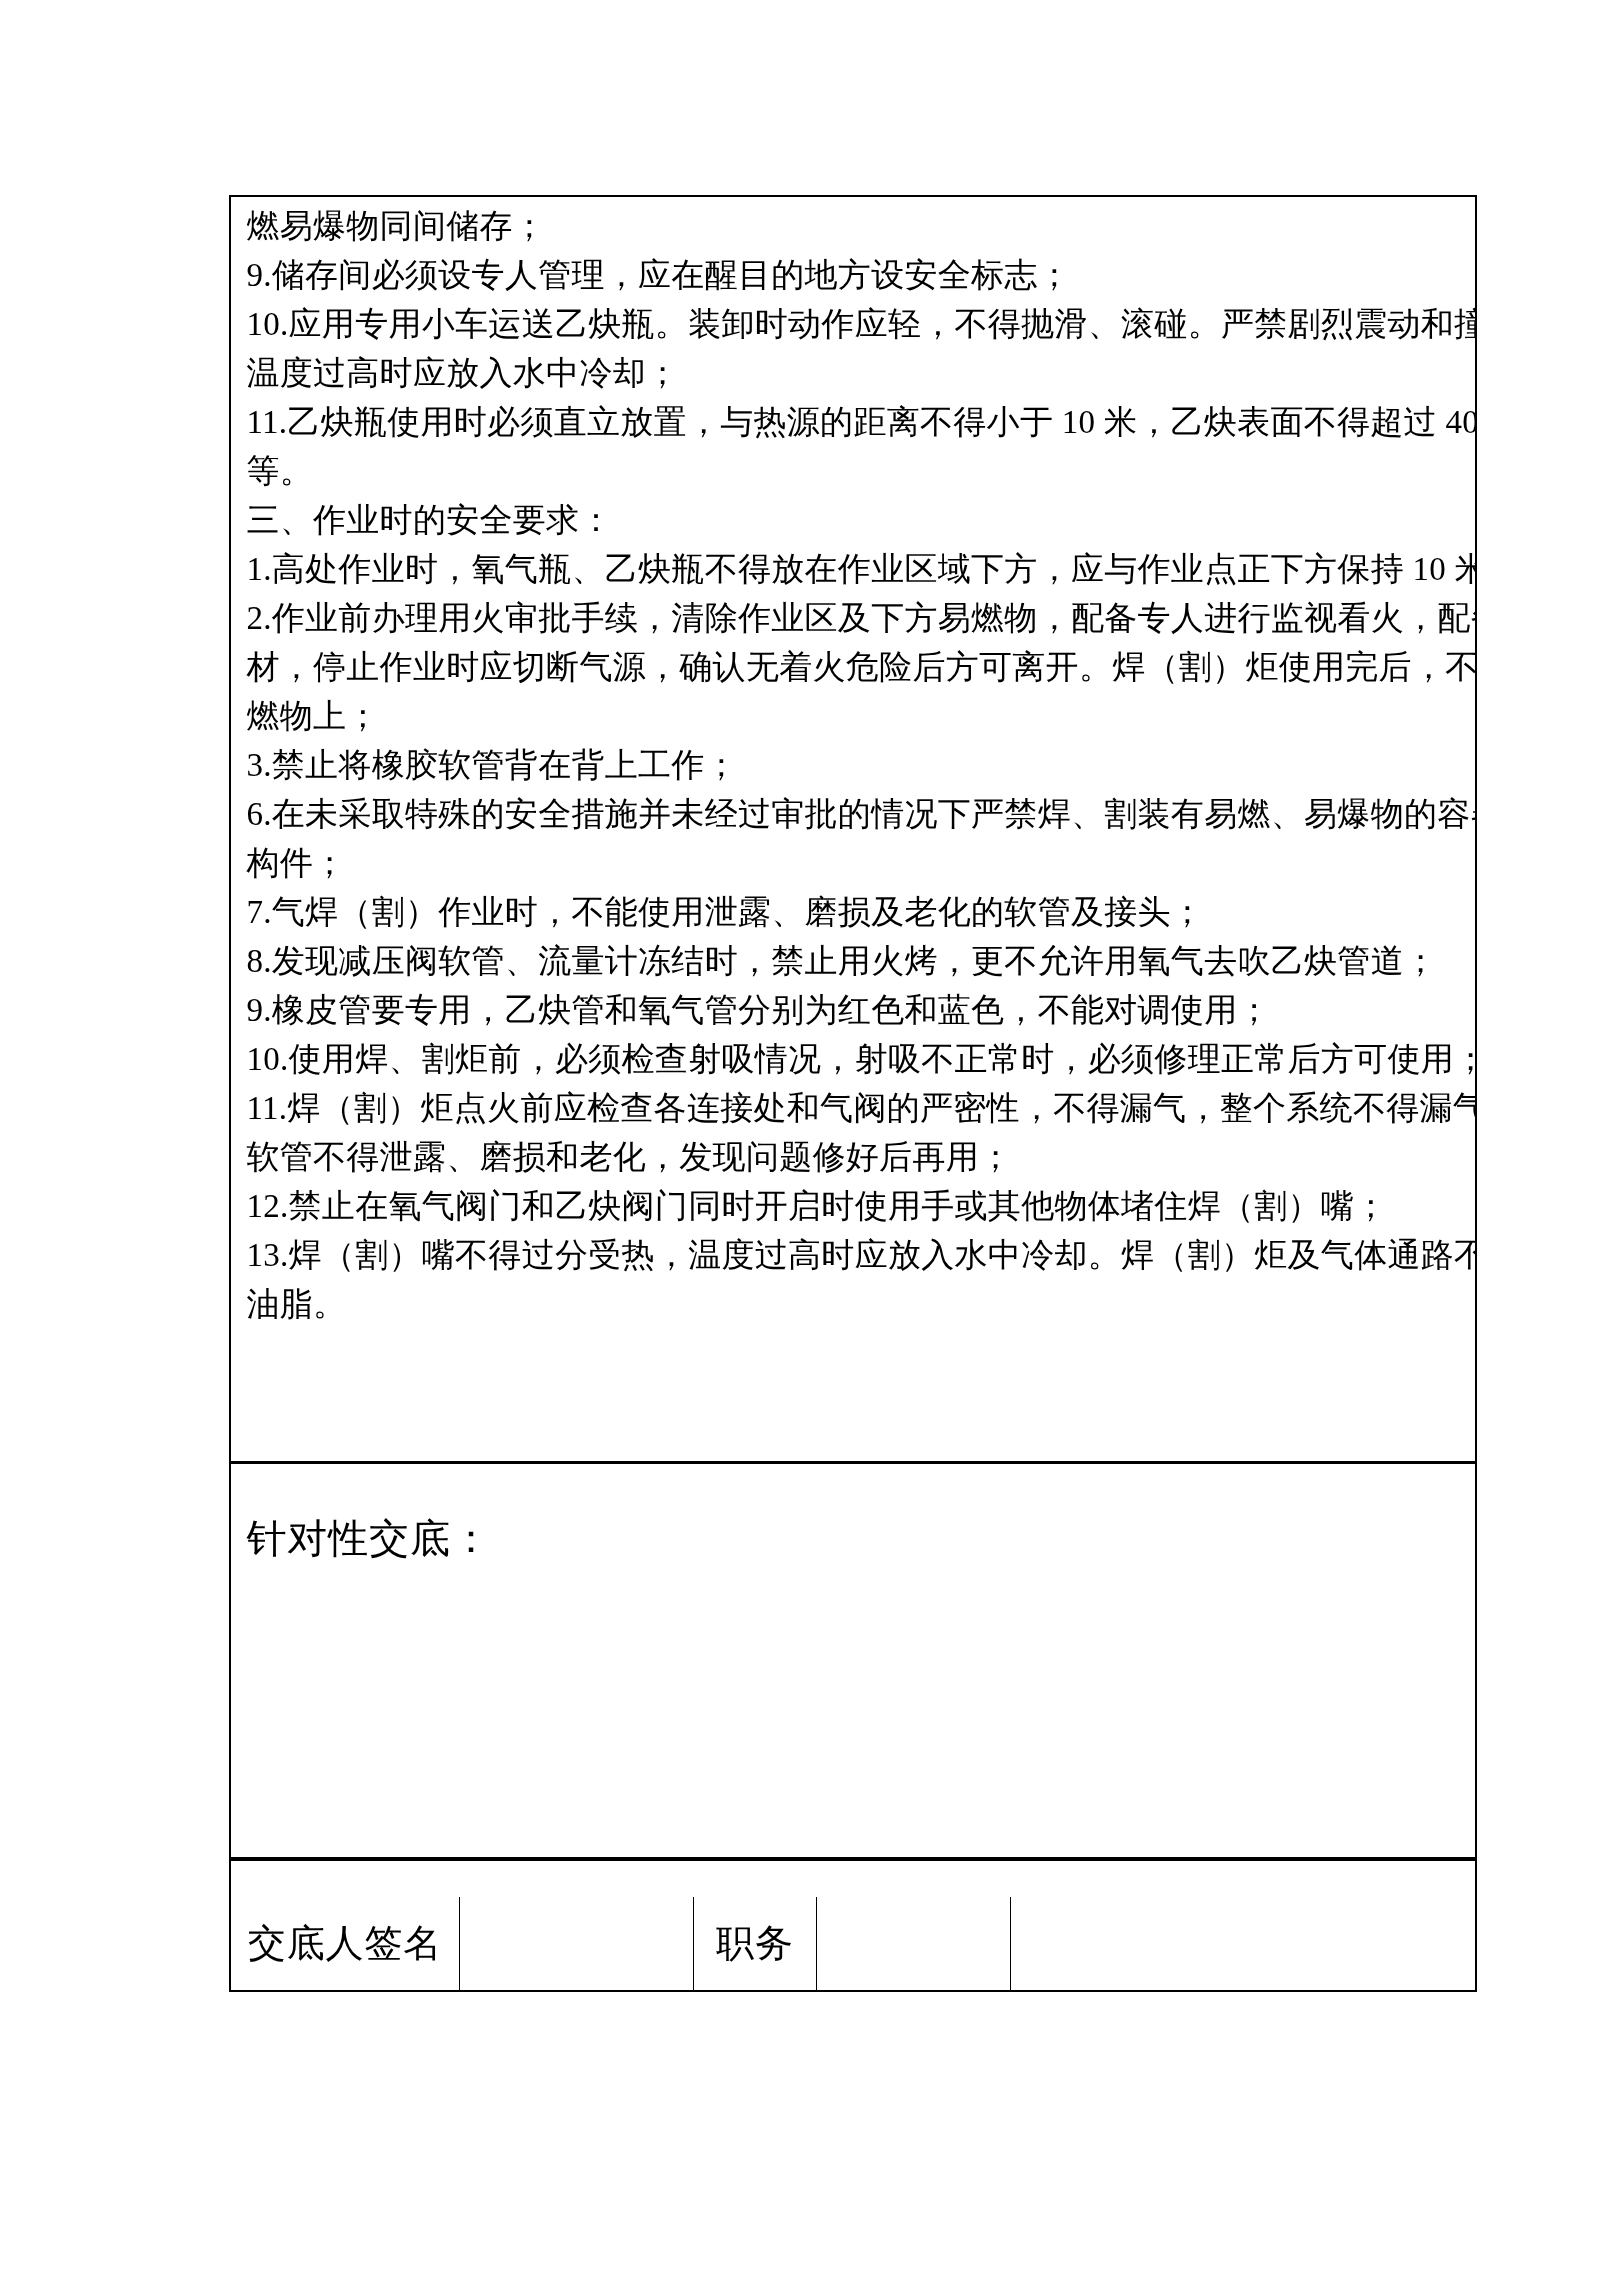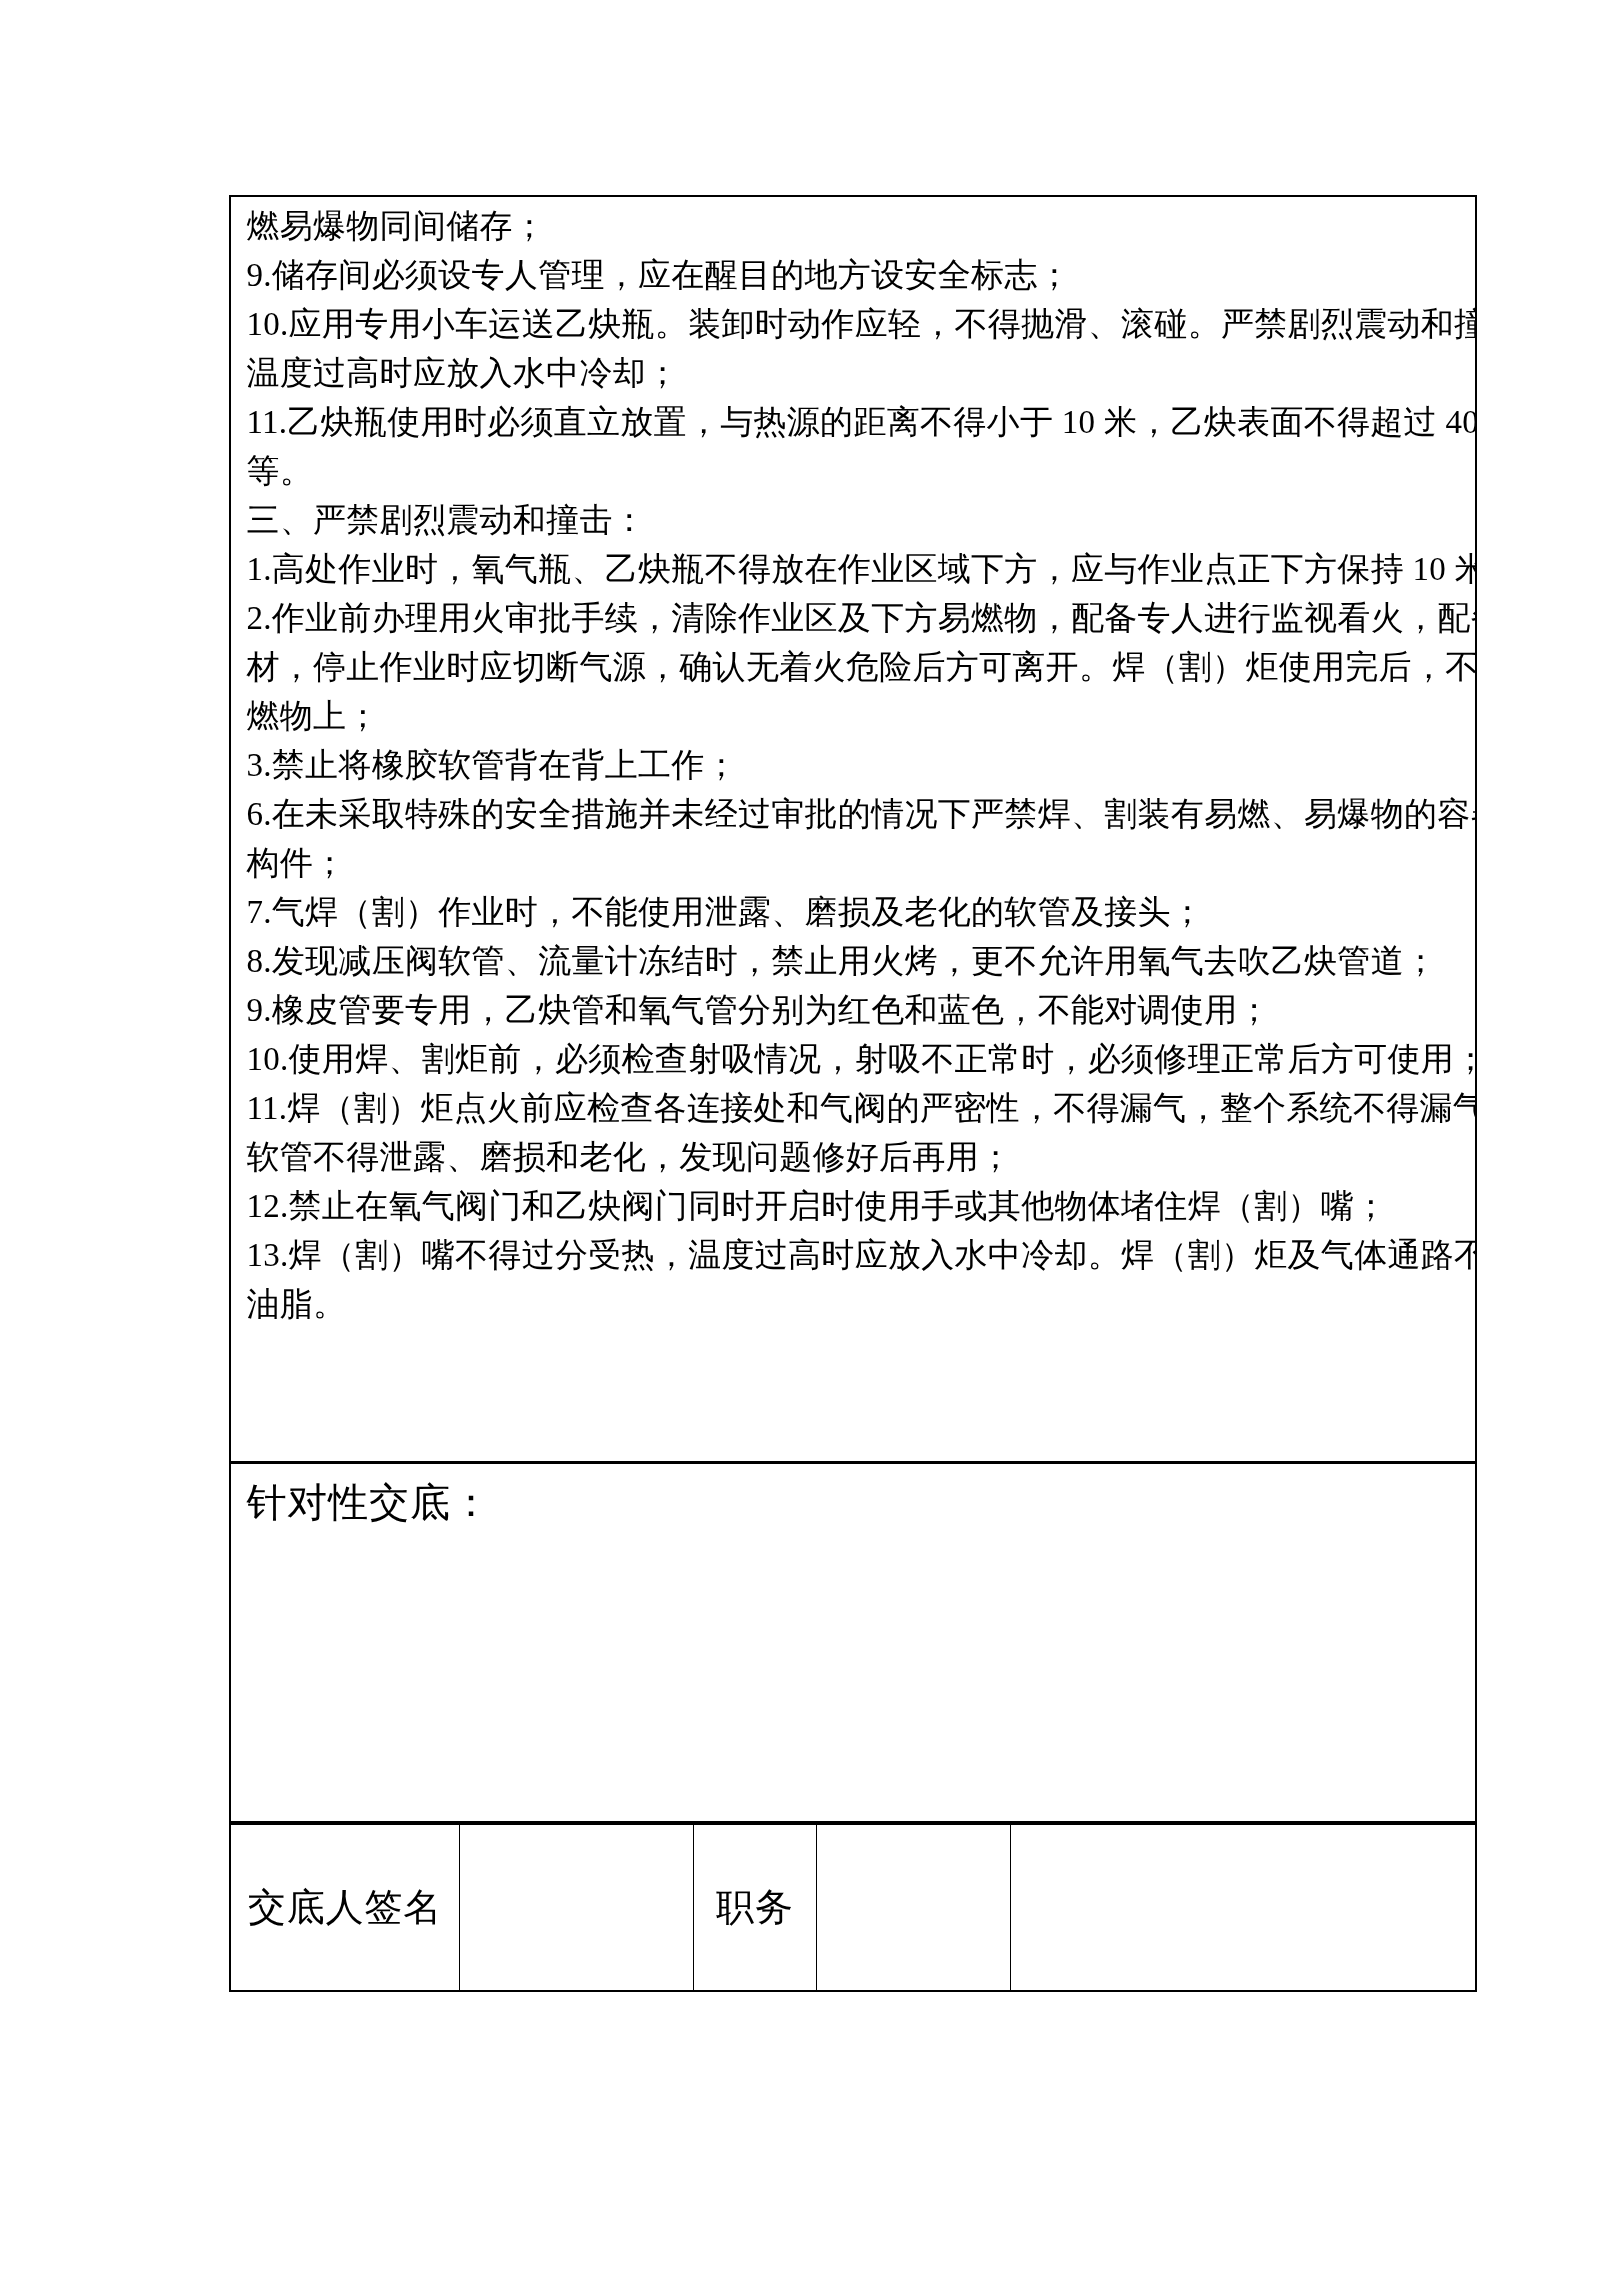--- a/index.html
+++ b/index.html
@@ -19,20 +19,21 @@
     position: absolute;
     left: 229px;
     top: 195px;
     width: 1248px;
     height: 1797px;
     border: 2.7px solid #000000;
     box-sizing: border-box;
     display: flex;
     flex-direction: column;
     background: #ffffff;
+    gap: 36px;
   }
   .main-cell {
     height: 1267px;
     box-sizing: border-box;
     border-bottom: 3.6px solid #000000;
     padding: 5.4px 11px 0 15.4px;
     overflow: hidden;
   }
   .main-cell .line {
     font-size: 33px;
@@ -86,21 +87,21 @@
 
 <div class="doc-table">
 
   <div class="main-cell">
     <div class="line">燃易爆物同间储存；</div>
     <div class="line">9.储存间必须设专人管理，应在醒目的地方设安全标志；</div>
     <div class="line">10.应用专用小车运送乙炔瓶。装卸时动作应轻，不得抛滑、滚碰。严禁剧烈震动和撞击，汽</div>
     <div class="line">温度过高时应放入水中冷却；</div>
     <div class="line">11.乙炔瓶使用时必须直立放置，与热源的距离不得小于 10 米，乙炔表面不得超过 40 摄氏度</div>
     <div class="line">等。</div>
-    <div class="line">三、严禁剧烈震动和撞击：</div>
+    <div class="line">三、作业时的安全要求：</div>
     <div class="line">1.高处作业时，氧气瓶、乙炔瓶不得放在作业区域下方，应与作业点正下方保持 10 米以上的</div>
     <div class="line">2.作业前办理用火审批手续，清除作业区及下方易燃物，配备专人进行监视看火，配备灭火器</div>
     <div class="line">材，停止作业时应切断气源，确认无着火危险后方可离开。焊（割）炬使用完后，不得放在可</div>
     <div class="line">燃物上；</div>
     <div class="line">3.禁止将橡胶软管背在背上工作；</div>
     <div class="line">6.在未采取特殊的安全措施并未经过审批的情况下严禁焊、割装有易燃、易爆物的容器及受力</div>
     <div class="line">构件；</div>
     <div class="line">7.气焊（割）作业时，不能使用泄露、磨损及老化的软管及接头；</div>
     <div class="line">8.发现减压阀软管、流量计冻结时，禁止用火烤，更不允许用氧气去吹乙炔管道；</div>
     <div class="line">9.橡皮管要专用，乙炔管和氧气管分别为红色和蓝色，不能对调使用；</div>

